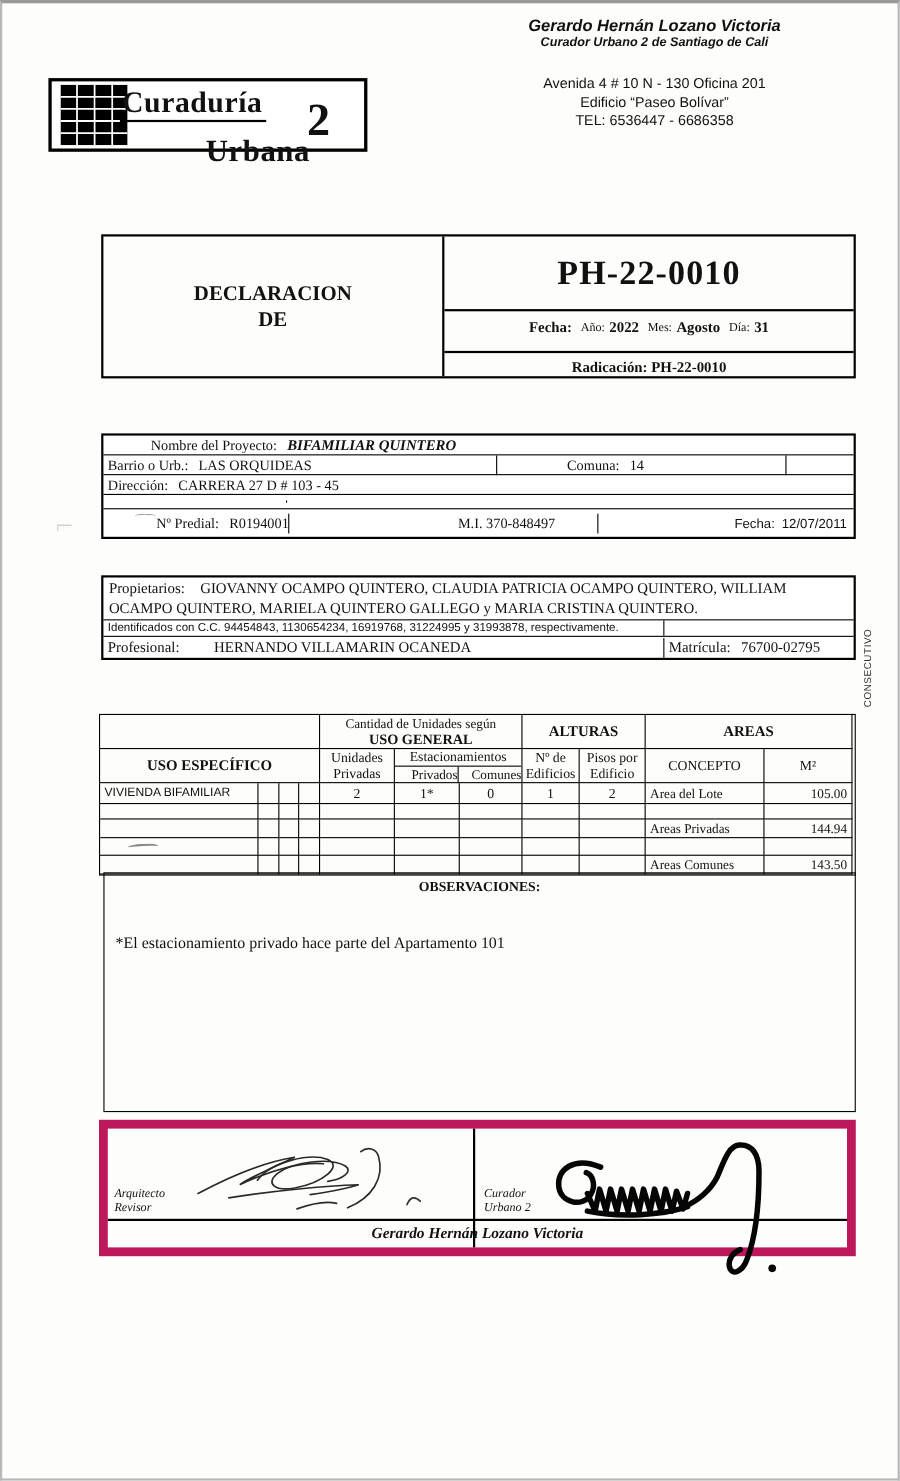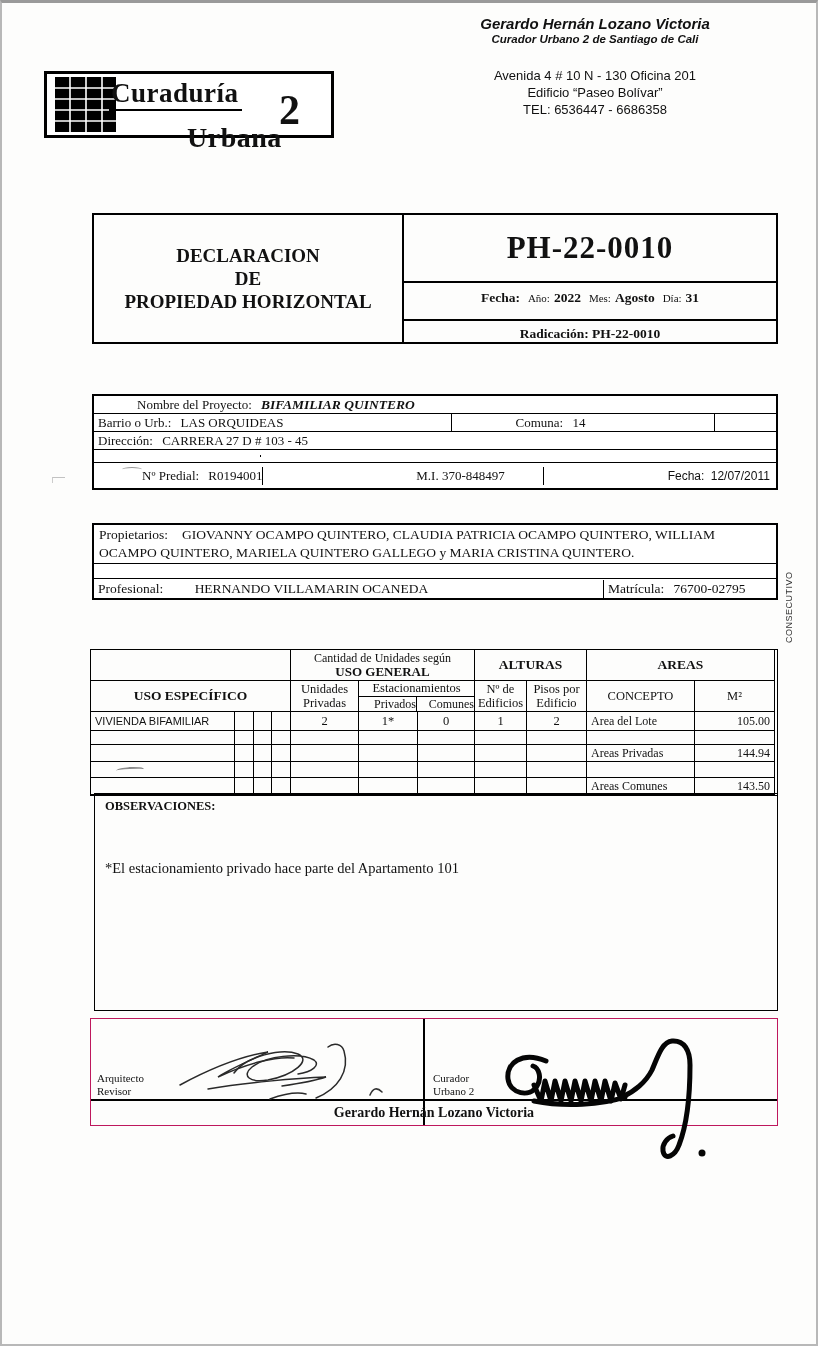--- a/index.html
+++ b/index.html
@@ -73,26 +73,26 @@
   .uc.right{justify-content:flex-end;padding-right:4px;}
   .hdr2{text-align:center;line-height:14px;font-size:12.5px;flex-direction:column;}
   .est{flex-direction:column;padding:0;align-items:stretch;}
   .est .top{border-bottom:1px solid #000;text-align:center;font-size:12.5px;line-height:15px;}
   .est .sub{display:flex;flex:1;}
   .est .sub span{flex:1;text-align:right;font-size:12px;line-height:15px;}
   .uso-data{font-family:"Liberation Sans",sans-serif;font-size:11px;}
 
   
   .obs{left:92px;top:790px;width:684px;height:218px;border:1.5px solid #000;padding:5px 10px;}
-  .obs .head{font-weight:bold;font-size:12.5px;}
-  .obs .n1{font-size:14.5px;margin-top:46px;}
+  .obs .head{font-weight:bold;font-size:12.5px;text-align:center;}
+  .obs .n1{font-size:14.5px;margin-top:36px;}
   .obs .n2{font-size:14.5px;margin-top:28px;text-align:justify;line-height:21px;}
 
   
-  .sig{left:88px;top:1015px;width:688px;height:108px;border:1px solid #be185d;}
+  .sig{left:88px;top:1015px;width:688px;height:124px;border:8px solid #be185d;font-style:italic;}
   .sig .vline{position:absolute;left:332px;top:0;width:2px;height:100%;background:#000;}
   .sig .nrow{position:absolute;left:0;bottom:0;width:100%;height:26px;border-top:2px solid #000;display:flex;}
   .sig .nrow .half{flex:1;display:flex;align-items:center;justify-content:center;font-size:13.5px;}
   .sig .nrow .half.b{font-weight:bold;font-size:14px;}
   .role{position:absolute;font-size:11px;line-height:13px;}
   .sigsvg{pointer-events:none;}
 
   
   .consec{left:782px;top:558px;height:92px;width:14px;
     font-family:"Liberation Sans",sans-serif;font-size:9px;letter-spacing:.5px;color:#333;
@@ -130,21 +130,20 @@
     <div>Avenida 4 # 10 N - 130 Oficina 201</div>
     <div>Edificio “Paseo Bolívar”</div>
     <div>TEL: 6536447 - 6686358</div>
   </div>
 </div>
 
 <div class="abs tblock">
   <div class="left">
     <div>DECLARACION</div>
     <div>DE</div>
-    <div>PROPIEDAD HORIZONTAL</div>
   </div>
   <div class="right">
     <div class="ph-num">PH-22-0010</div>
     <div class="fecha-row">
       <b>Fecha:</b>
       <span class="sm">Año:</span>
       <b>2022</b>
       <span class="sm">Mes:</span>
       <b>Agosto</b>
       <span class="sm">Día:</span>
@@ -258,20 +257,21 @@
   </div>
 </div>
 
 <div class="abs ftable otable">
   <div class="frow">
     <div class="fc noR owners-row" style="width:686px;">
       <span class="lbl" style="margin-right:14px;">Propietarios:</span><span>GIOVANNY OCAMPO QUINTERO, CLAUDIA PATRICIA OCAMPO QUINTERO, WILLIAM OCAMPO QUINTERO, MARIELA QUINTERO GALLEGO y MARIA CRISTINA QUINTERO.</span>
     </div>
   </div>
   <div class="frow ident-row">
+    <div class="fc sans" style="width:513px;">Identificados con C.C. 94454843, 1130654234, 16919768, 31224995 y 31993878, respectivamente.</div>
     <div class="fc noR" style="width:173px;"></div>
   </div>
   <div class="frow prof-row">
     <div class="fc" style="width:513px;">
       <span class="lbl" style="margin-right:28px;">Profesional:</span>
       <span>HERNANDO VILLAMARIN OCANEDA</span>
     </div>
     <div class="fc noR" style="width:173px;">
       <span class="lbl">Matrícula:</span>
       <span>76700-02795</span>

